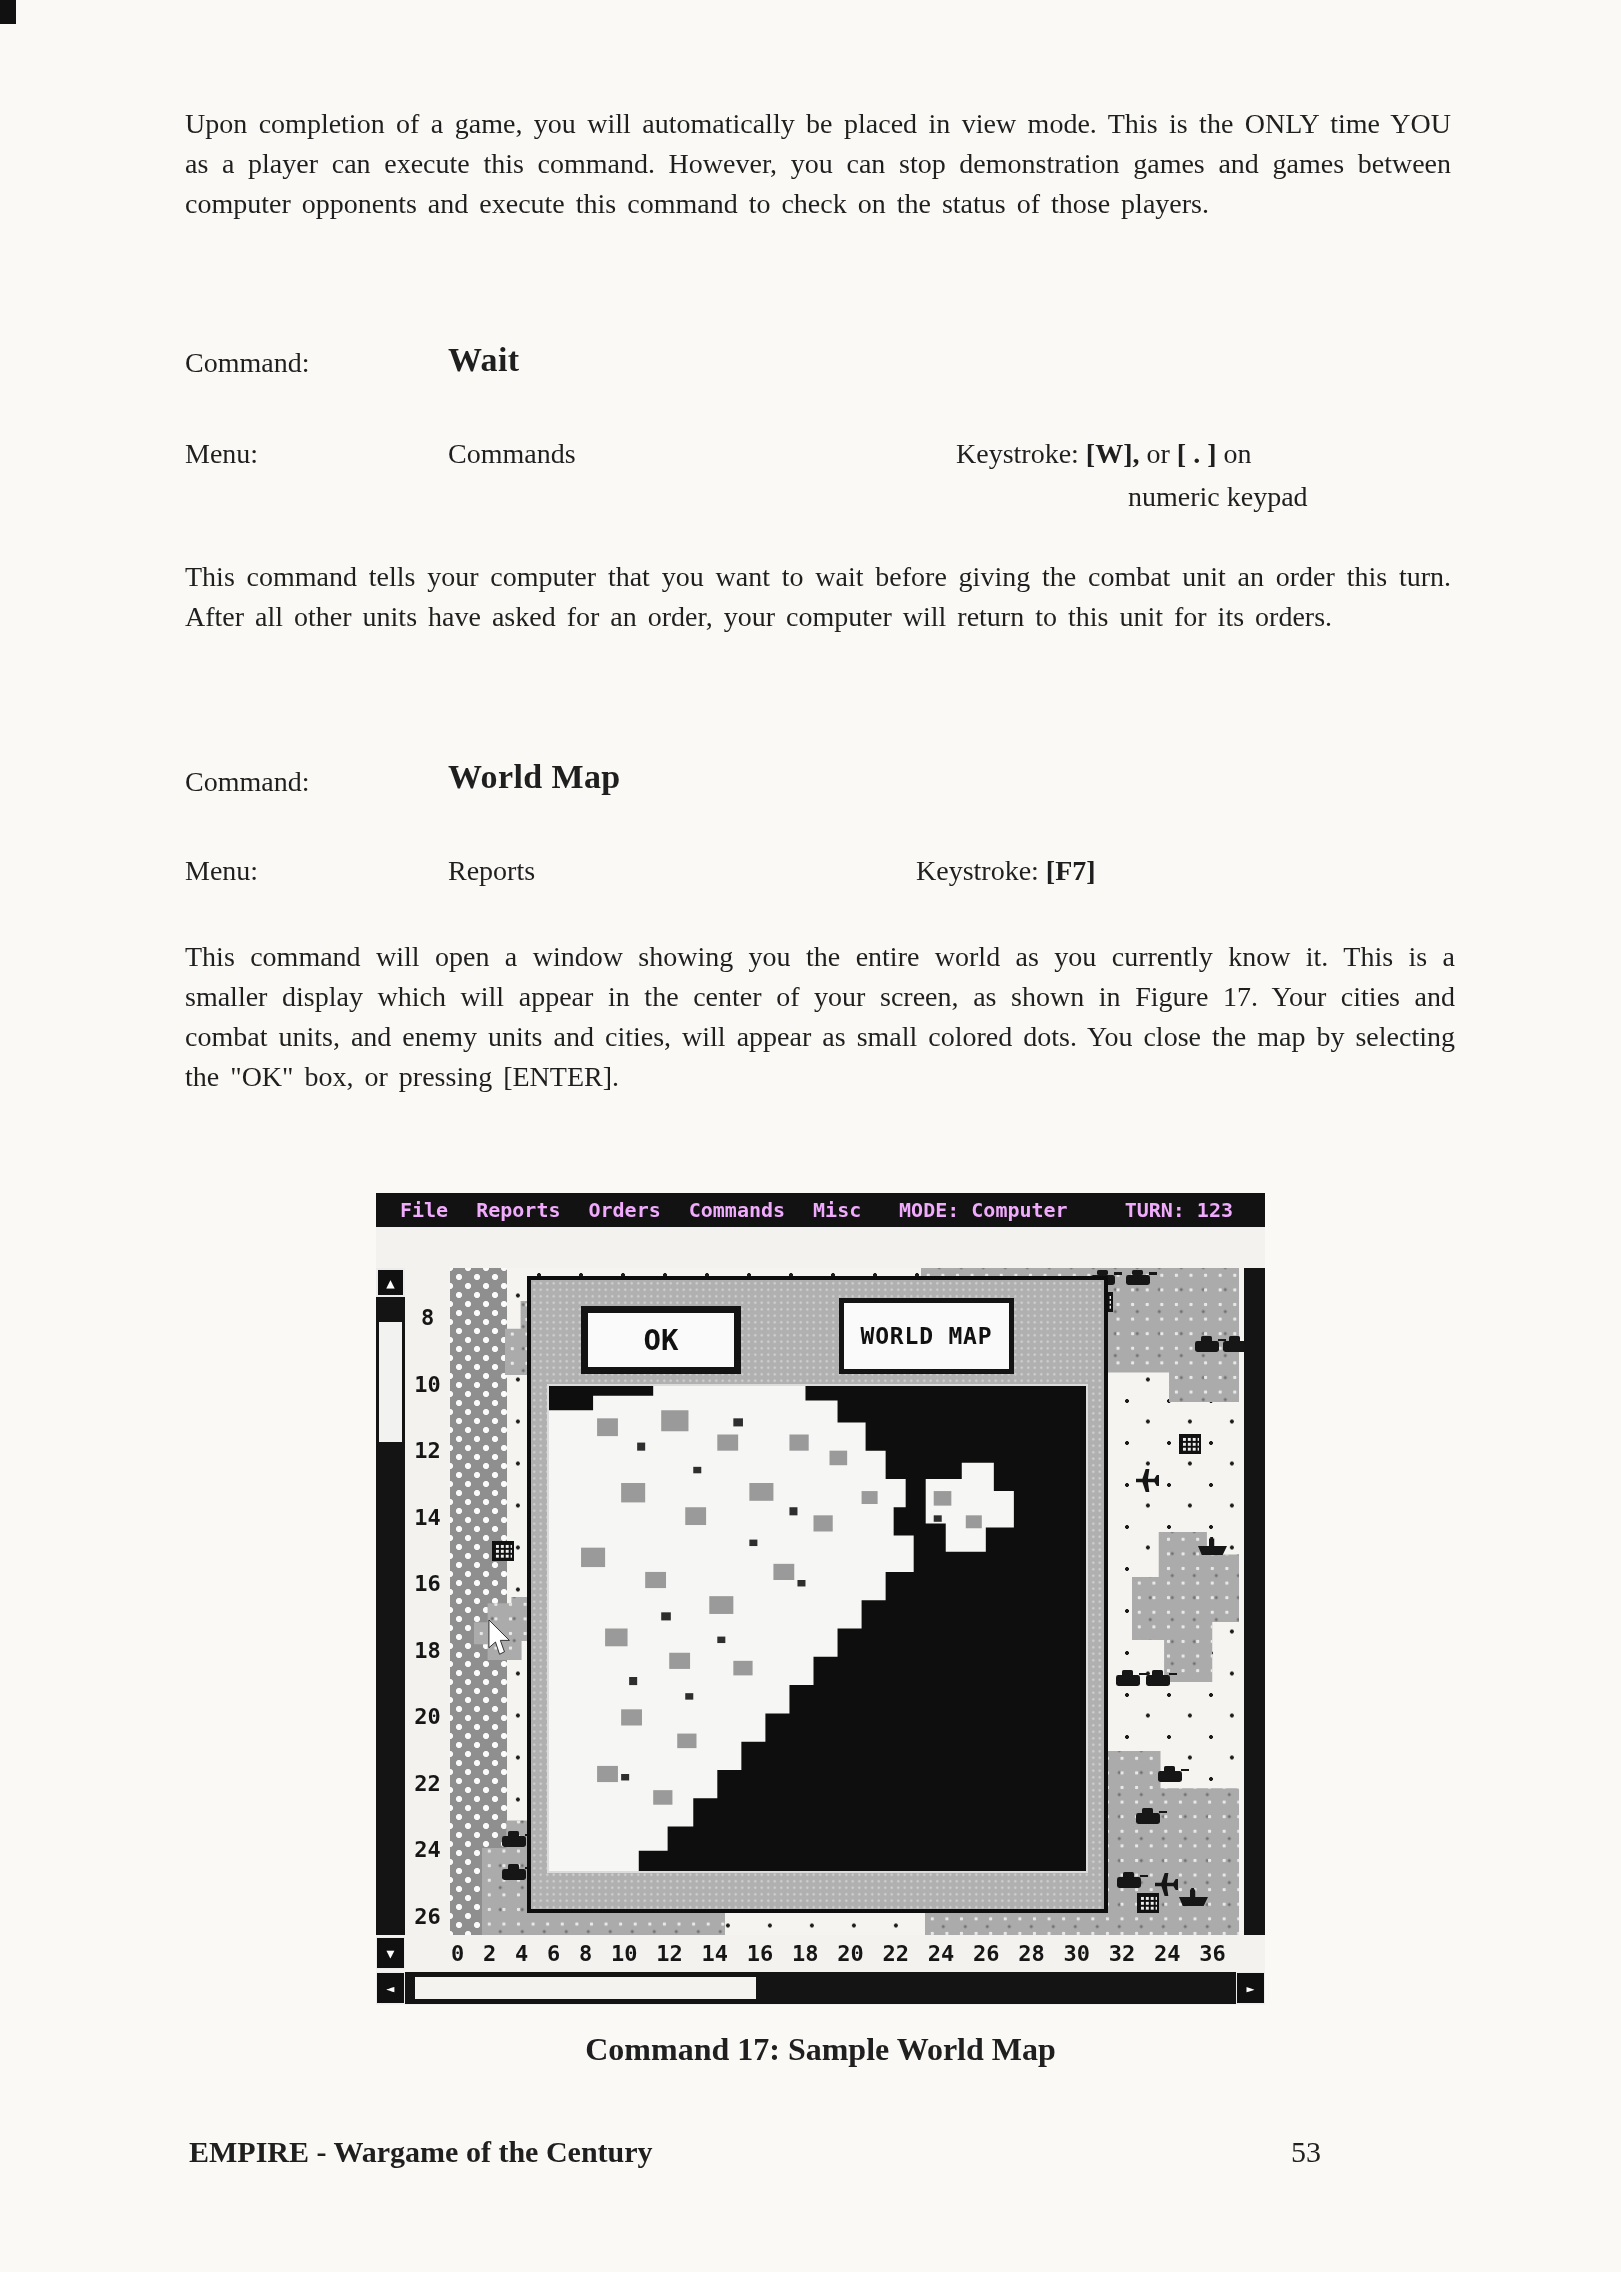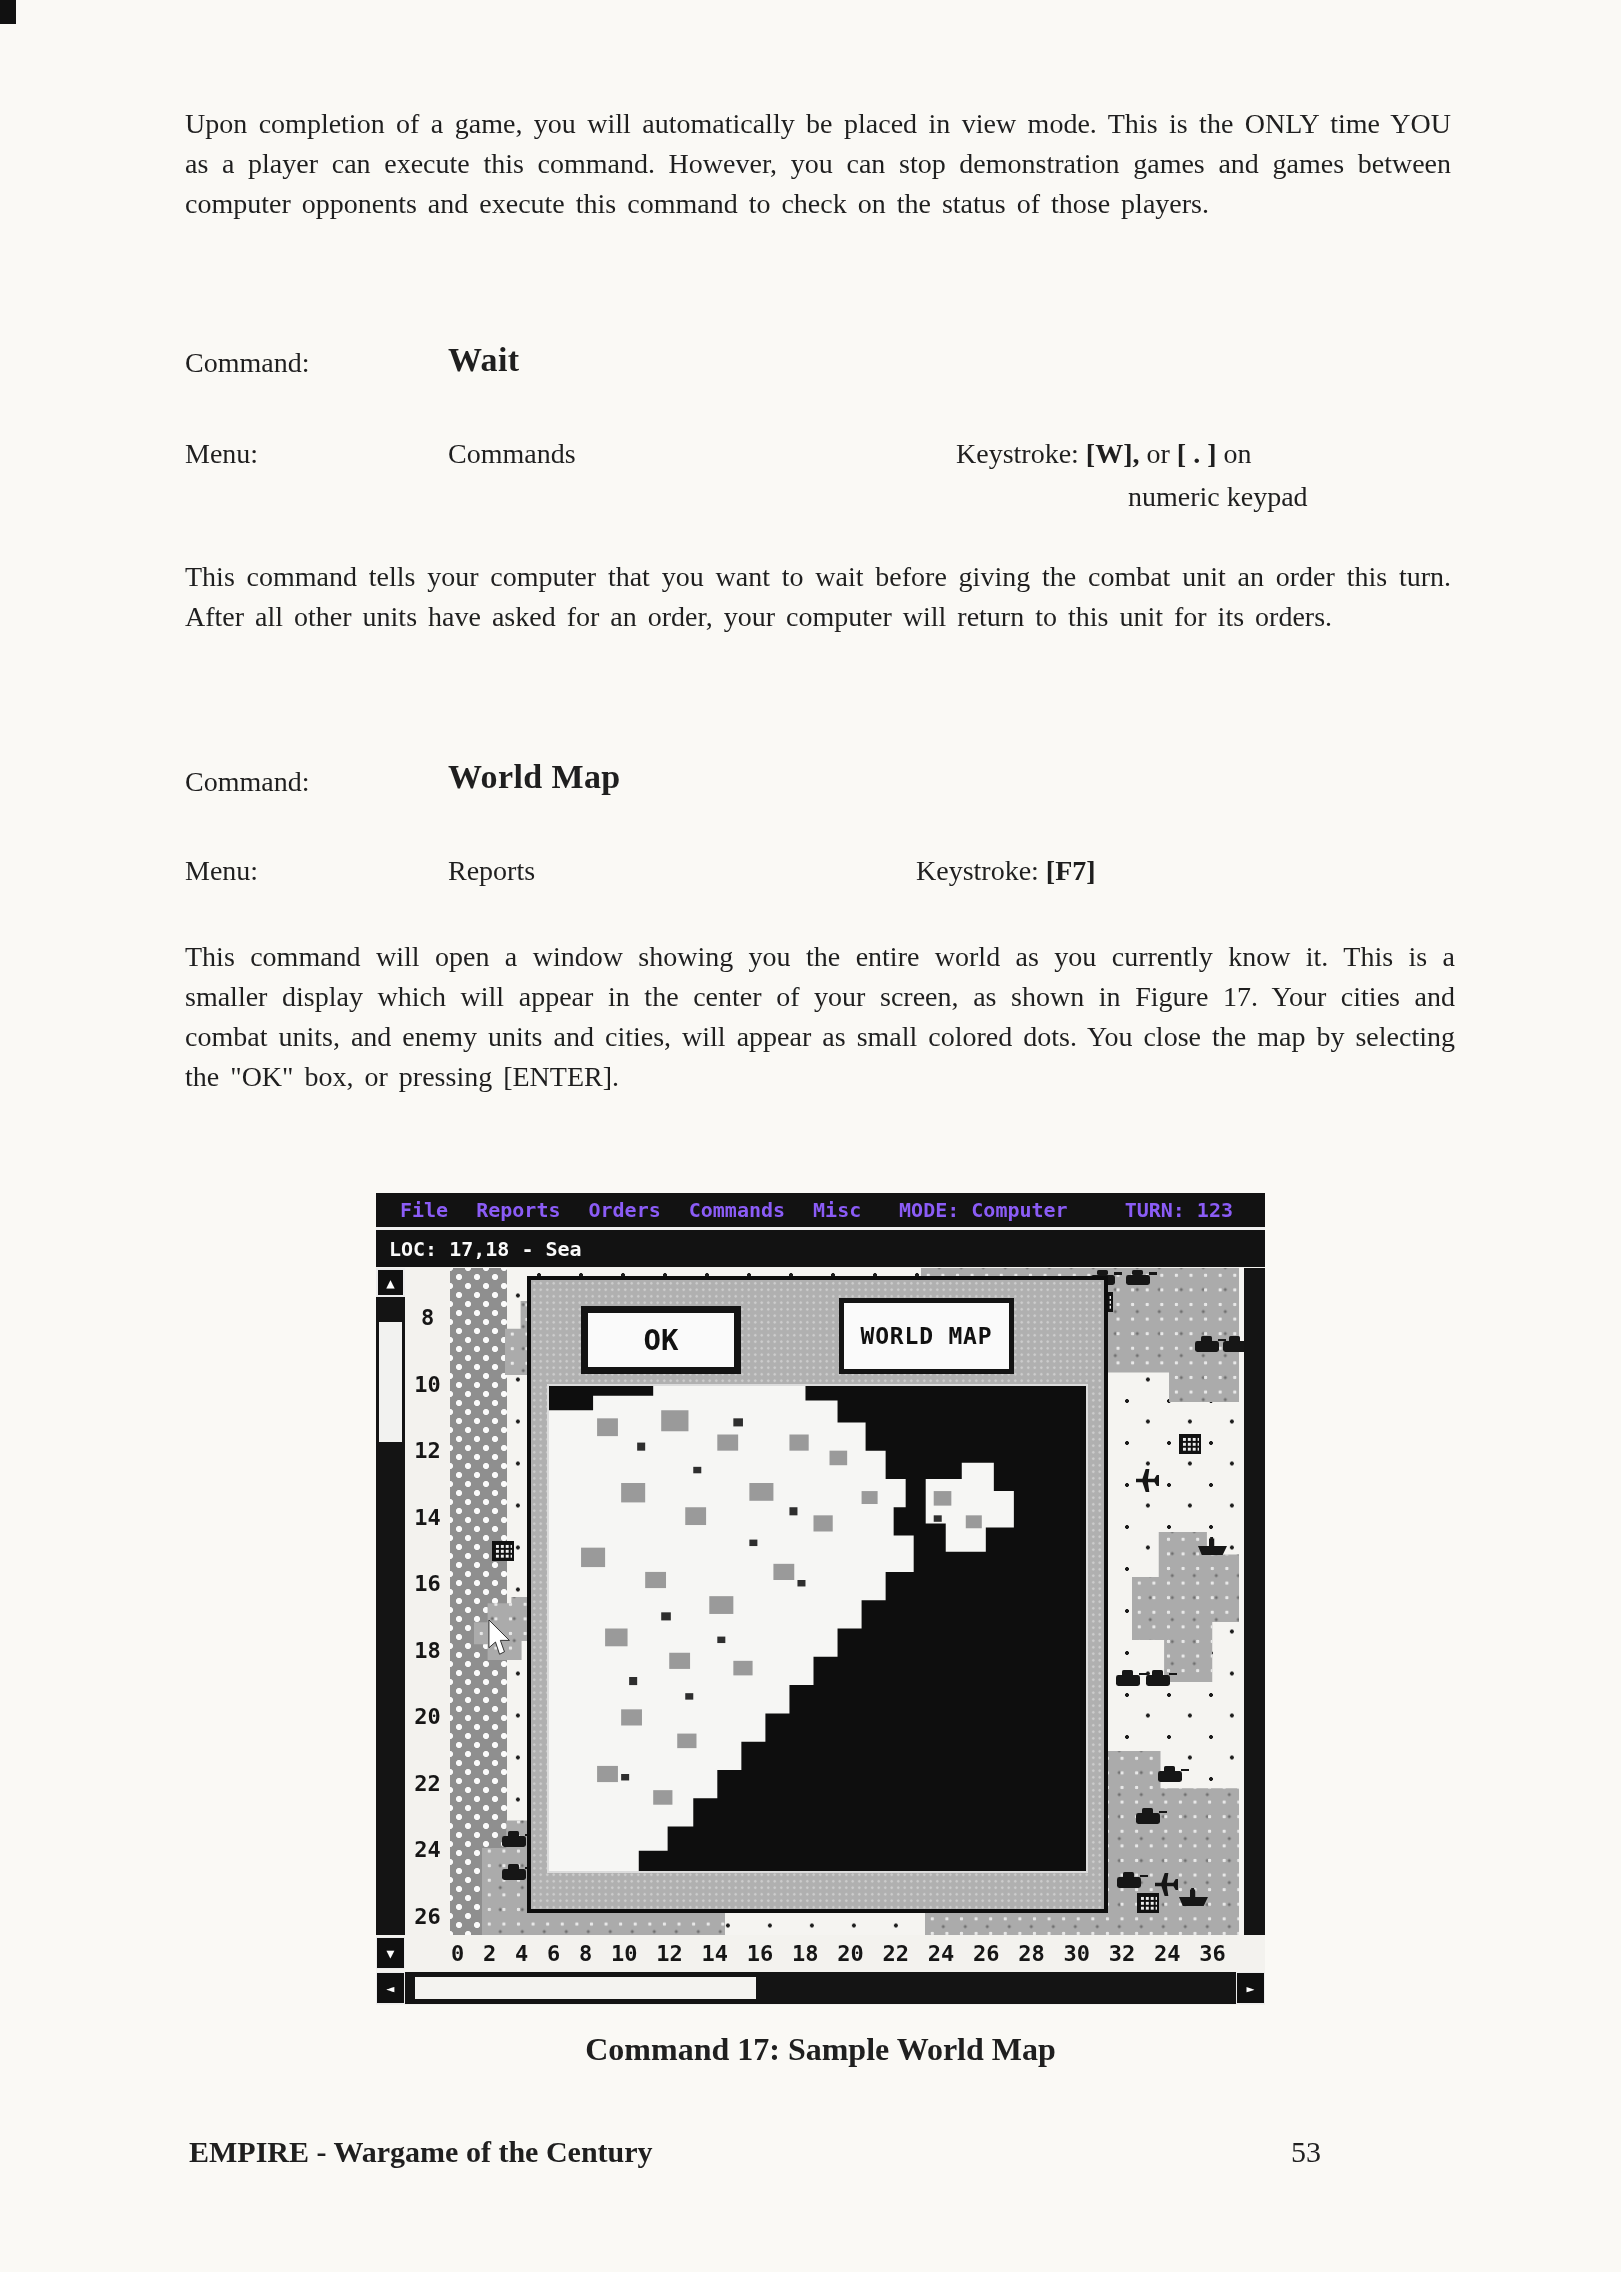--- a/index.html
+++ b/index.html
@@ -14,21 +14,21 @@
   .menu-value{font-size:28px;}
   .key-line{font-size:28px;}
   .key-bold{font-weight:bold;}
   .caption{font-size:32px;font-weight:bold;text-align:center;}
   .footer-left{font-size:30px;font-weight:bold;}
   .footer-page{font-size:30px;}
 
   
   .shot{position:absolute;left:376px;top:1193px;width:889px;height:812px;background:#f3f2ee;
         font-family:"DejaVu Sans Mono",monospace;font-weight:bold;}
-  .gmenu{position:absolute;left:0;top:0;right:0;height:34px;background:#121212;color:#8b5cf6;
+  .gmenu{position:absolute;left:0;top:0;right:0;height:34px;background:#121212;color:#f0abfc;
          display:flex;align-items:center;border-bottom:3.2px solid #f0f0f0;font-size:20px;}
   .gmenu-items{display:flex;gap:28px;padding-left:24px;}
   .gmenu-mode{margin-left:auto;}
   .gmenu-turn{margin-left:57px;margin-right:32px;}
   .gloc{position:absolute;left:0;top:37px;right:0;height:37px;background:#121212;color:#fafafa;
         display:flex;align-items:center;padding-left:13px;font-size:20px;box-sizing:border-box;}
   .gbody{position:absolute;left:0;top:75px;right:0;height:667px;display:flex;}
   .gvscroll{width:29px;background:#141414;position:relative;flex:none;}
   .garrow{width:29px;height:29px;background:#101010;color:#fff;display:flex;align-items:center;
           justify-content:center;font-size:14px;border:2.4px solid #ececec;box-sizing:border-box;}
@@ -132,21 +132,20 @@
           <div class="gmenu-item">File</div>
           <div class="gmenu-item">Reports</div>
           <div class="gmenu-item">Orders</div>
           <div class="gmenu-item">Commands</div>
           <div class="gmenu-item">Misc</div>
         </div>
       <div class="gmenu-mode">MODE: Computer</div>
       <div class="gmenu-turn">TURN: 123</div>
     </div>
 
-    <div class="gloc">LOC: 17,18 - Sea</div>
 
     <div class="gbody">
       <div class="gvscroll">
         <div class="garrow">▲</div>
         <div class="gvthumb"></div>
       </div>
 
       <div class="gynums">
           <div class="gy">8</div>
           <div class="gy">10</div>

